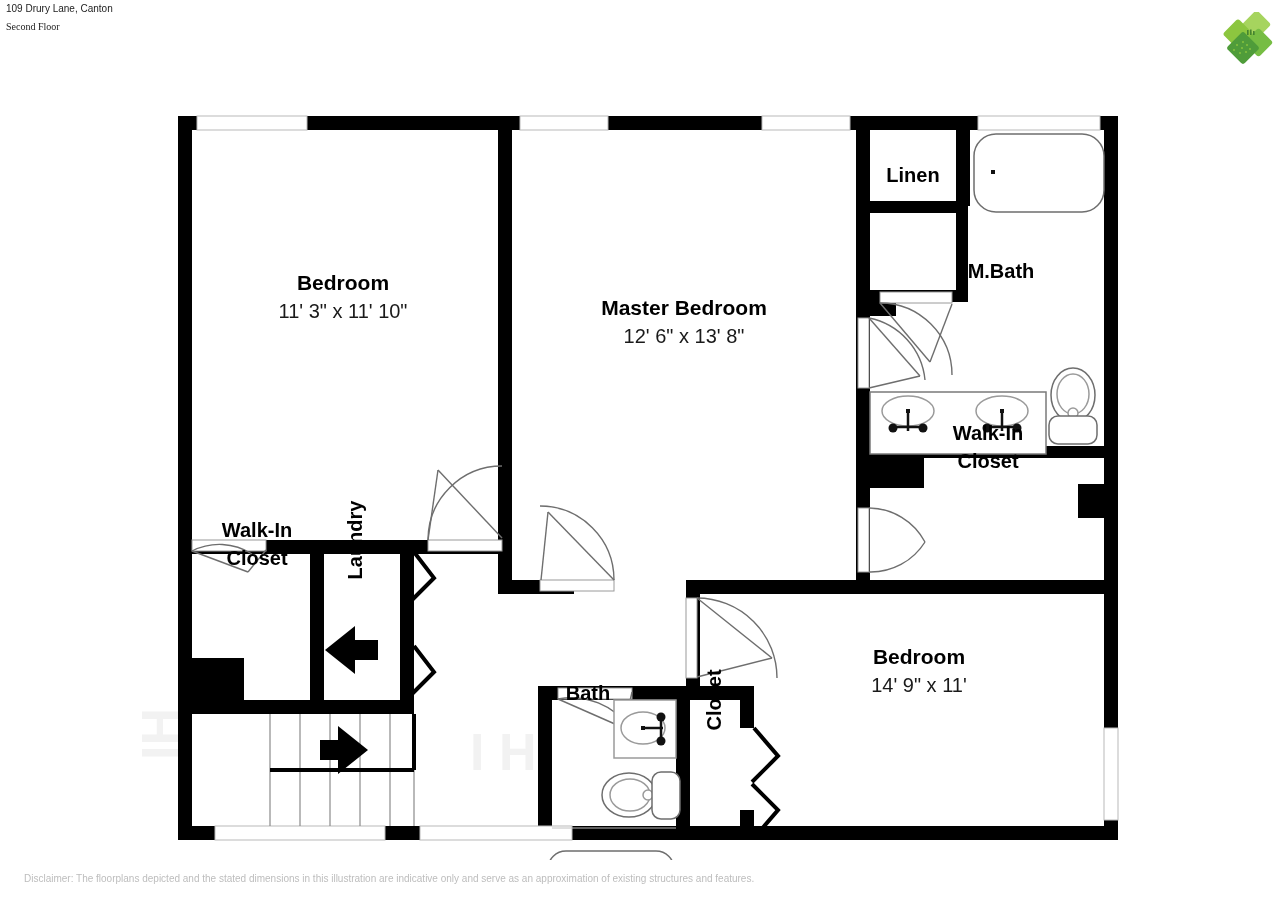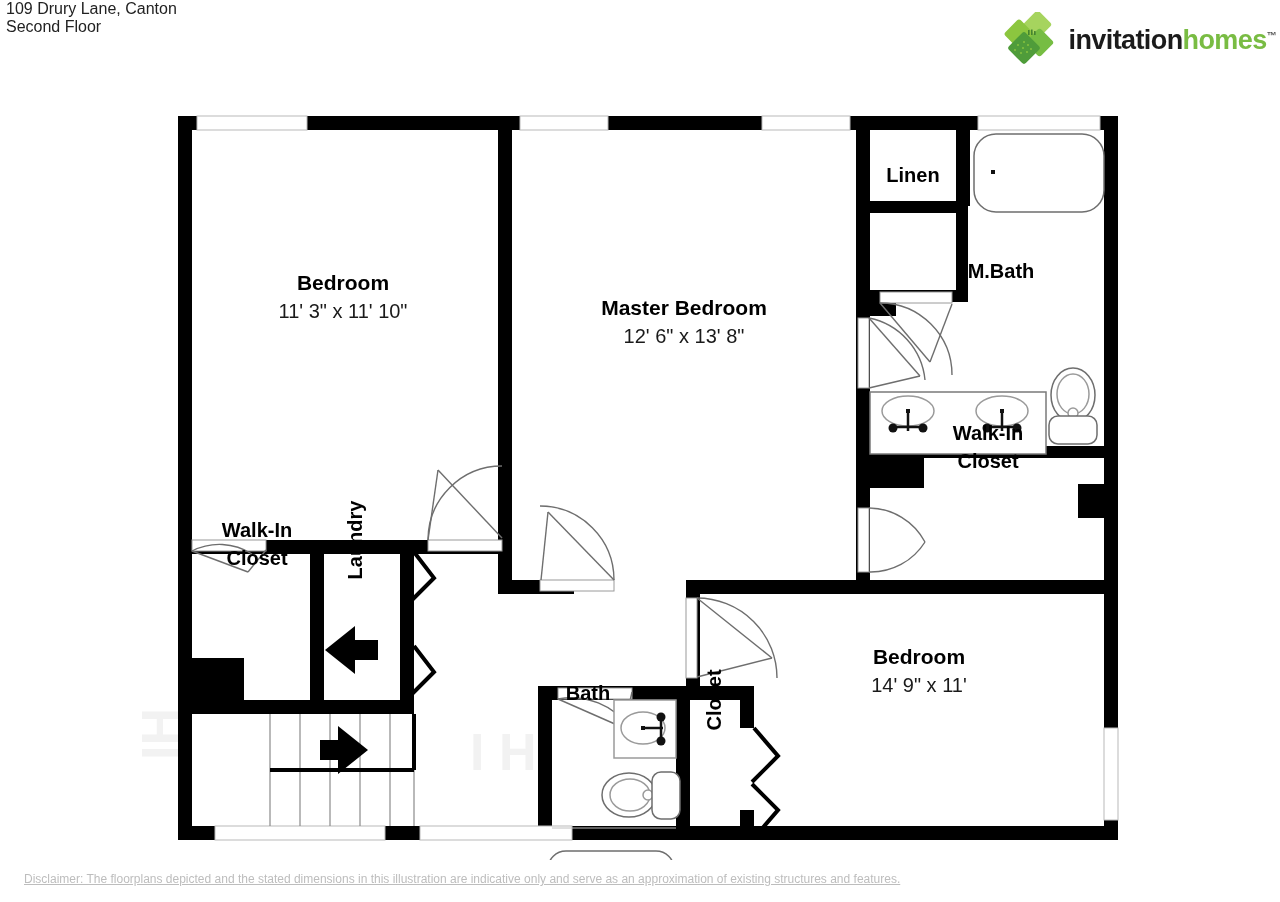--- a/index.html
+++ b/index.html
@@ -3,31 +3,31 @@
 <meta charset="utf-8">
 <title>Floor Plan</title>
 <style>
   html,body{margin:0;padding:0;}
   body{
     width:1280px;height:902px;background:#ffffff;
     font-family:"Liberation Sans", sans-serif;
     position:relative;overflow:hidden;
   }
   .header{position:absolute;left:0;top:0;width:1280px;height:80px;}
-  .addr{position:absolute;left:6px;top:0px;font-size:16px;color:#222;line-height:18px;}
+  .addr{position:absolute;left:6px;top:0px;font-size:10px;color:#222;line-height:18px;}
   .addr .l1{display:block;}
-  .addr .l2{display:block;}
+  .addr .l2{display:block;font-family:Liberation Serif, serif;}
   .logo{position:absolute;right:4px;top:12px;display:flex;align-items:center;gap:12px;}
   .logo-mark{width:56px;height:56px;position:relative;}
   .logo-text{font-size:27px;letter-spacing:-0.6px;font-weight:700;white-space:nowrap;}
   .logo-text .w1{color:#1b1b1b;}
   .logo-text .w2{color:#79bc43;}
   .logo-text .tm{font-size:10px;vertical-align:super;color:#555;}
   .plan{position:absolute;left:0;top:80px;width:1280px;height:780px;}
-  .disclaimer{position:absolute;left:24px;top:872px;width:900px;font-size:12px;color:#bdbdbd;line-height:14px;text-decoration:underline;}
+  .disclaimer{position:absolute;left:24px;top:872px;width:900px;font-size:10px;color:#bdbdbd;line-height:14px;}
   .disclaimer div{white-space:nowrap;}
   svg{display:block;}
   text{font-family:"Liberation Sans", sans-serif;}
   .rname{font-weight:700;font-size:21px;fill:#000;}
   .rname-sm{font-weight:700;font-size:20px;fill:#000;}
   .rdim{font-weight:400;font-size:20px;fill:#1a1a1a;}
   .wm{font-size:52px;font-weight:700;fill:#f2f2f2;}
 </style>
 </head>
 <body>
@@ -57,21 +57,20 @@
               <circle cx="30" cy="37" r="1.1"></circle>
           </g>
           <g fill="#3d7d2e" opacity="0.9">
             <rect x="27" y="18" width="1.6" height="5"></rect>
             <rect x="30" y="17.5" width="1.6" height="5.5"></rect>
             <rect x="33" y="19" width="1.6" height="4"></rect>
           </g>
         </g>
       </svg>
     </div>
-    <div class="logo-text"><span class="w1">invitation</span><span class="w2">homes</span><span class="tm">™</span></div>
   </div>
 </div>
 
 <div class="plan">
 <svg width="1280" height="780" viewBox="0 0 1280 780">
 
   <g opacity="1">
     <text class="wm" x="178" y="680" transform="rotate(-90 178 680)">IH</text>
     <text class="wm" x="470" y="690">I H</text>
     <text class="wm" x="620" y="670">H</text>

